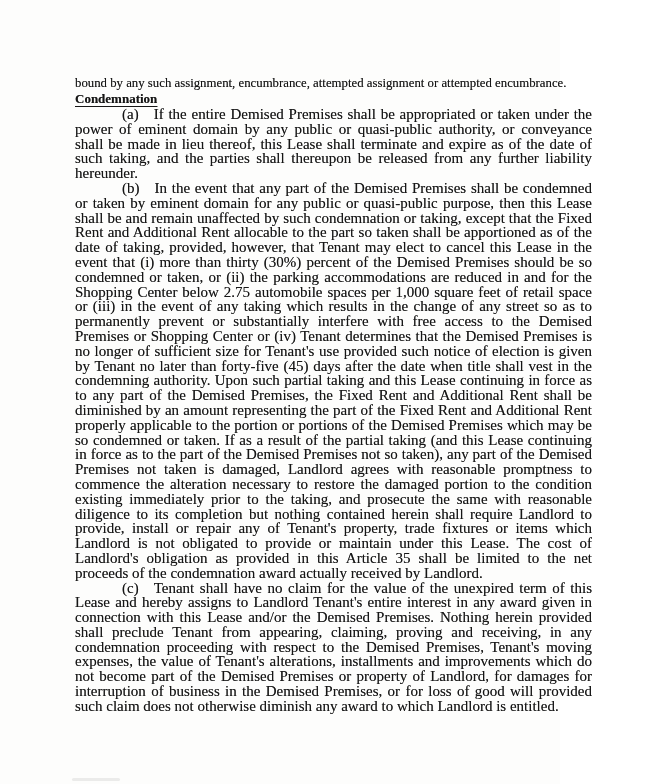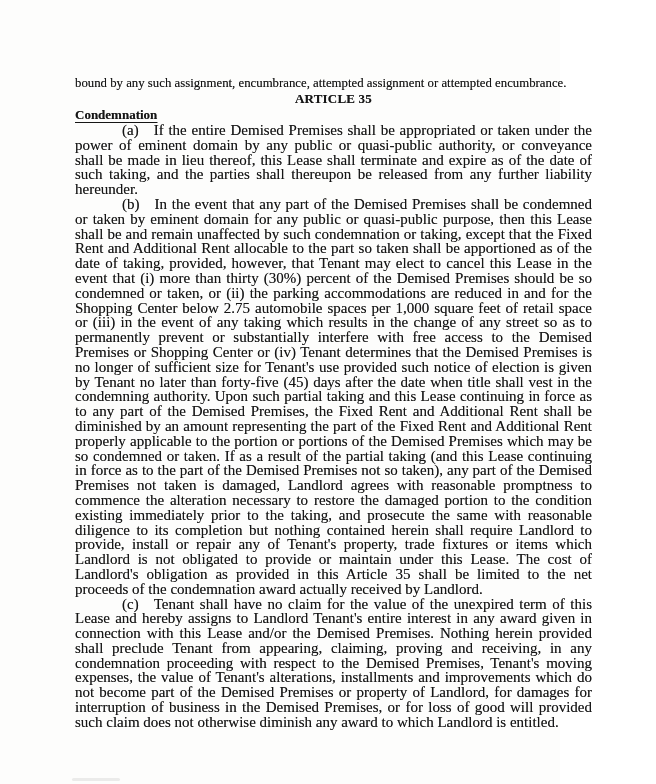--- a/index.html
+++ b/index.html
@@ -73,21 +73,20 @@
   }
 </style>
 </head>
 <body>
 
 <div class="page">
   <div class="content">
 
     <p class="cont-line">bound by any such assignment, encumbrance, attempted assignment or attempted encumbrance.</p>
 
-    <h1 class="article-heading">ARTICLE 35</h1>
 
     <h2 class="section-heading">Condemnation</h2>
 
     <p class="para"><span>(a)</span><span class="ptab"></span><span>If the entire Demised Premises shall be appropriated or taken under the power of eminent domain by any public or quasi-public authority, or conveyance shall be made in lieu thereof, this Lease shall terminate and expire as of the date of such taking, and the parties shall thereupon be released from any further liability hereunder.</span></p>
 
     <p class="para"><span>(b)</span><span class="ptab"></span><span>In the event that any part of the Demised Premises shall be condemned or taken by eminent domain for any public or quasi-public purpose, then this Lease shall be and remain unaffected by such condemnation or taking, except that the Fixed Rent and Additional Rent allocable to the part so taken shall be apportioned as of the date of taking, provided, however, that Tenant may elect to cancel this Lease in the event that (i) more than thirty (30%) percent of the Demised Premises should be so condemned or taken, or (ii) the parking accommodations are reduced in and for the Shopping Center below 2.75 automobile spaces per 1,000 square feet of retail space or (iii) in the event of any taking which results in the change of any street so as to permanently prevent or substantially interfere with free access to the Demised Premises or Shopping Center or (iv) Tenant determines that the Demised Premises is no longer of sufficient size for Tenant's use provided such notice of election is given by Tenant no later than forty-five (45) days after the date when title shall vest in the condemning authority. Upon such partial taking and this Lease continuing in force as to any part of the Demised Premises, the Fixed Rent and Additional Rent shall be diminished by an amount representing the part of the Fixed Rent and Additional Rent properly applicable to the portion or portions of the Demised Premises which may be so condemned or taken. If as a result of the partial taking (and this Lease continuing in force as to the part of the Demised Premises not so taken), any part of the Demised Premises not taken is damaged, Landlord agrees with reasonable promptness to commence the alteration necessary to restore the damaged portion to the condition existing immediately prior to the taking, and prosecute the same with reasonable diligence to its completion but nothing contained herein shall require Landlord to provide, install or repair any of Tenant's property, trade fixtures or items which Landlord is not obligated to provide or maintain under this Lease. The cost of Landlord's obligation as provided in this Article 35 shall be limited to the net proceeds of the condemnation award actually received by Landlord.</span></p>
 
     <p class="para"><span>(c)</span><span class="ptab"></span><span>Tenant shall have no claim for the value of the unexpired term of this Lease and hereby assigns to Landlord Tenant's entire interest in any award given in connection with this Lease and/or the Demised Premises. Nothing herein provided shall preclude Tenant from appearing, claiming, proving and receiving, in any condemnation proceeding with respect to the Demised Premises, Tenant's moving expenses, the value of Tenant's alterations, installments and improvements which do not become part of the Demised Premises or property of Landlord, for damages for interruption of business in the Demised Premises, or for loss of good will provided such claim does not otherwise diminish any award to which Landlord is entitled.</span></p>
 
   </div>

